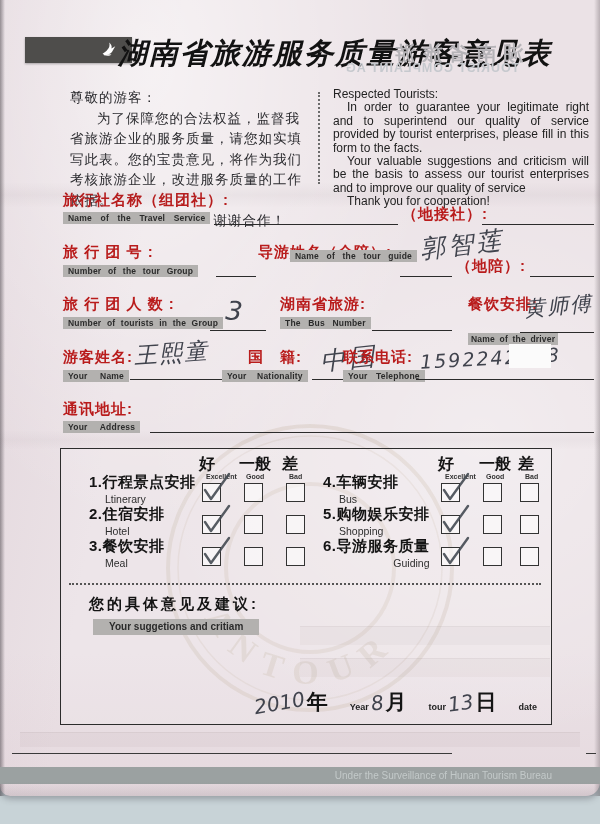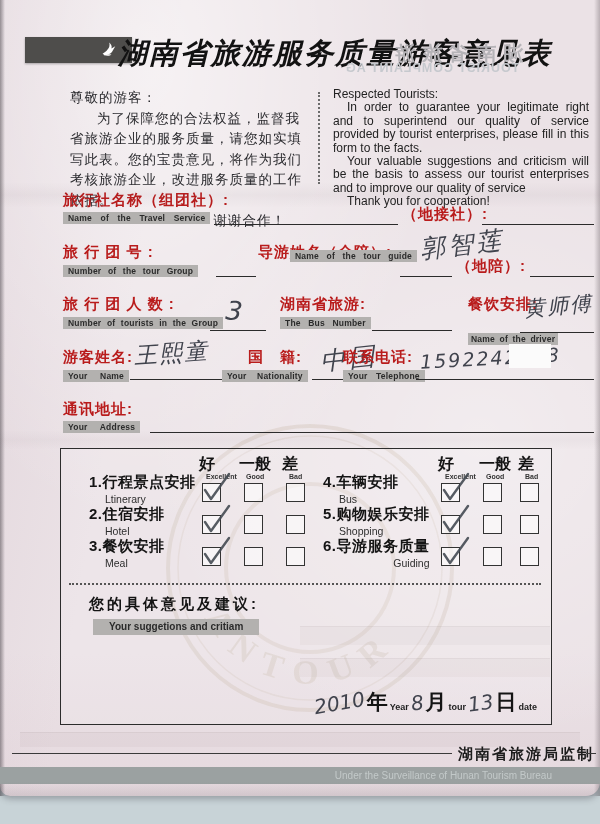--- a/index.html
+++ b/index.html
@@ -44,21 +44,21 @@
   .scale-en{font-size:7px;color:#333;white-space:nowrap;margin-left:7px;margin-top:-2px;font-weight:bold;}
   .item-cn{font-weight:bold;font-size:15px;color:#141414;white-space:nowrap;letter-spacing:.5px;}
   .item-en{font-size:10.5px;color:#2e2e2e;white-space:nowrap;margin-left:16px;margin-top:1px;}
   .ckbox{width:17px;height:17px;border:1.6px solid #333;background:rgba(255,255,255,.55);}
   .dotsep{border-top:2px dotted #555;height:0;}
   .sugg-cn{font-weight:bold;font-size:15px;letter-spacing:3px;color:#141414;white-space:nowrap;}
   .sugg-en{background:#b3b1af;color:#2b2b2b;font-size:10px;font-weight:bold;text-align:center;line-height:16px;white-space:nowrap;padding:0 16px;}
   
   .daterow{display:flex;align-items:flex-end;gap:2px;}
   .dcn{font-weight:bold;font-size:21px;color:#141414;line-height:20px;}
-  .den{font-size:9px;color:#222;font-weight:bold;line-height:10px;}
+  .den{font-size:9px;color:#222;font-weight:bold;line-height:10px;margin-left:20px;}
   .dval{font-style:italic;color:#40434d;font-size:20px;line-height:18px;
         font-family:"DejaVu Sans","Liberation Sans",sans-serif;}
   
   .fline{border-top:1.6px solid #3a3a3a;height:0;}
   .fcn{font-weight:bold;font-size:15px;letter-spacing:2px;color:#1d1d1d;white-space:nowrap;}
   .fbar{background:#9ba1a1;color:#c3c9c9;font-size:10px;line-height:17px;text-align:right;
         padding-right:48px;box-sizing:border-box;white-space:nowrap;}
   .bleedrow{background:rgba(110,100,98,.05);border-top:1px solid rgba(110,100,98,.08);}
 </style>
 </head>
@@ -251,20 +251,19 @@
       </div>
       <div class="abs ckbox" style="left: 380px; top: 98px;"></div>
       <svg viewBox="0 0 34 34" class="abs" style="left: 377px; top: 84px; width: 34px; height: 34px; pointer-events: none;">
         <path d="M6 21 L12 30 L30 5" fill="none" stroke="#444a52" stroke-width="2.4" stroke-linecap="round" stroke-linejoin="round" opacity="0.9"></path>
       </svg>
       <div class="abs ckbox" style="left: 422px; top: 98px;"></div>
       <div class="abs ckbox" style="left: 459px; top: 98px;"></div>
     </div>
 
   <div class="abs fline" style="left:12px;top:753px;width:440px;"></div>
-  <div class="abs fcn" style="left:458px;top:745px;">湖南省旅游局监制</div>
   <div class="abs fline" style="left:586px;top:753px;width:10px;"></div>
   <div class="abs fbar" style="left:0;top:767px;width:600px;height:17px;">Under the Surveillance of Hunan Tourism Bureau</div>
 
   <div class="abs crease" style="left:0;top:182px;width:600px;height:26px;background:linear-gradient(180deg,transparent,rgba(90,70,80,.05),transparent);"></div>
   <div class="abs crease" style="left:0;top:430px;width:600px;height:20px;background:linear-gradient(180deg,transparent,rgba(90,70,80,.04),transparent);"></div>
   <div class="abs crease" style="left:0;top:782px;width:600px;height:14px;background:linear-gradient(180deg,transparent,rgba(70,60,70,.12));"></div>
 </div>
 
 </body></html>

